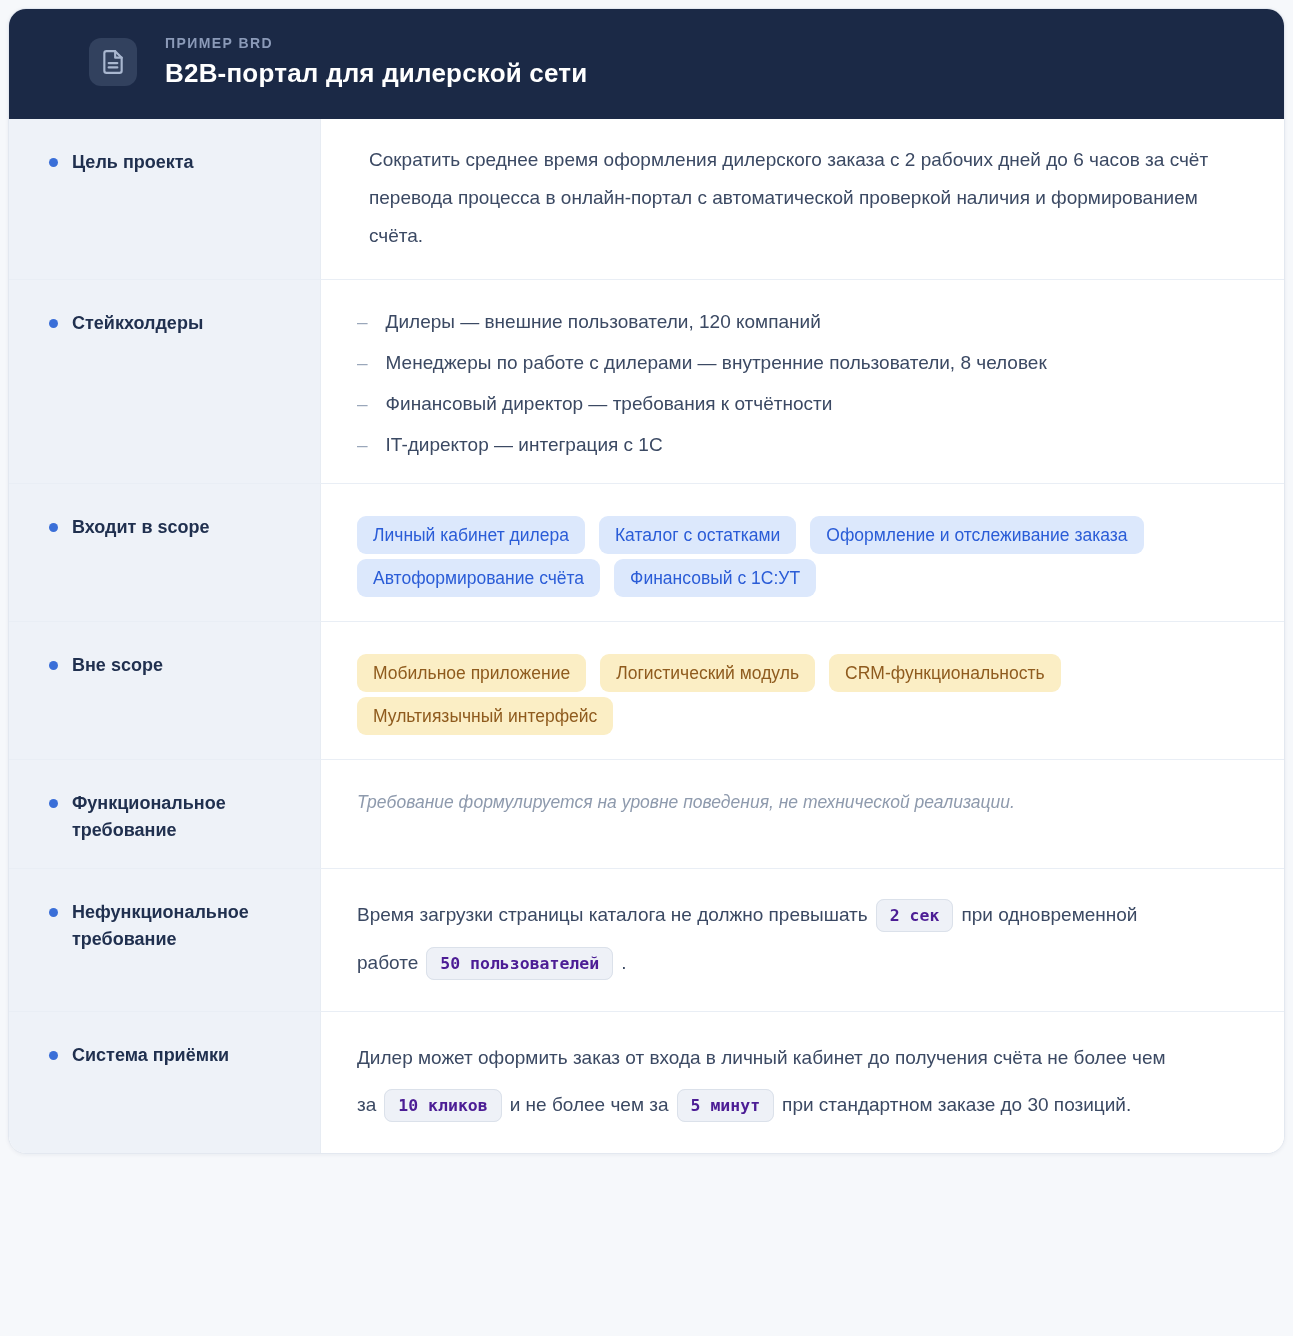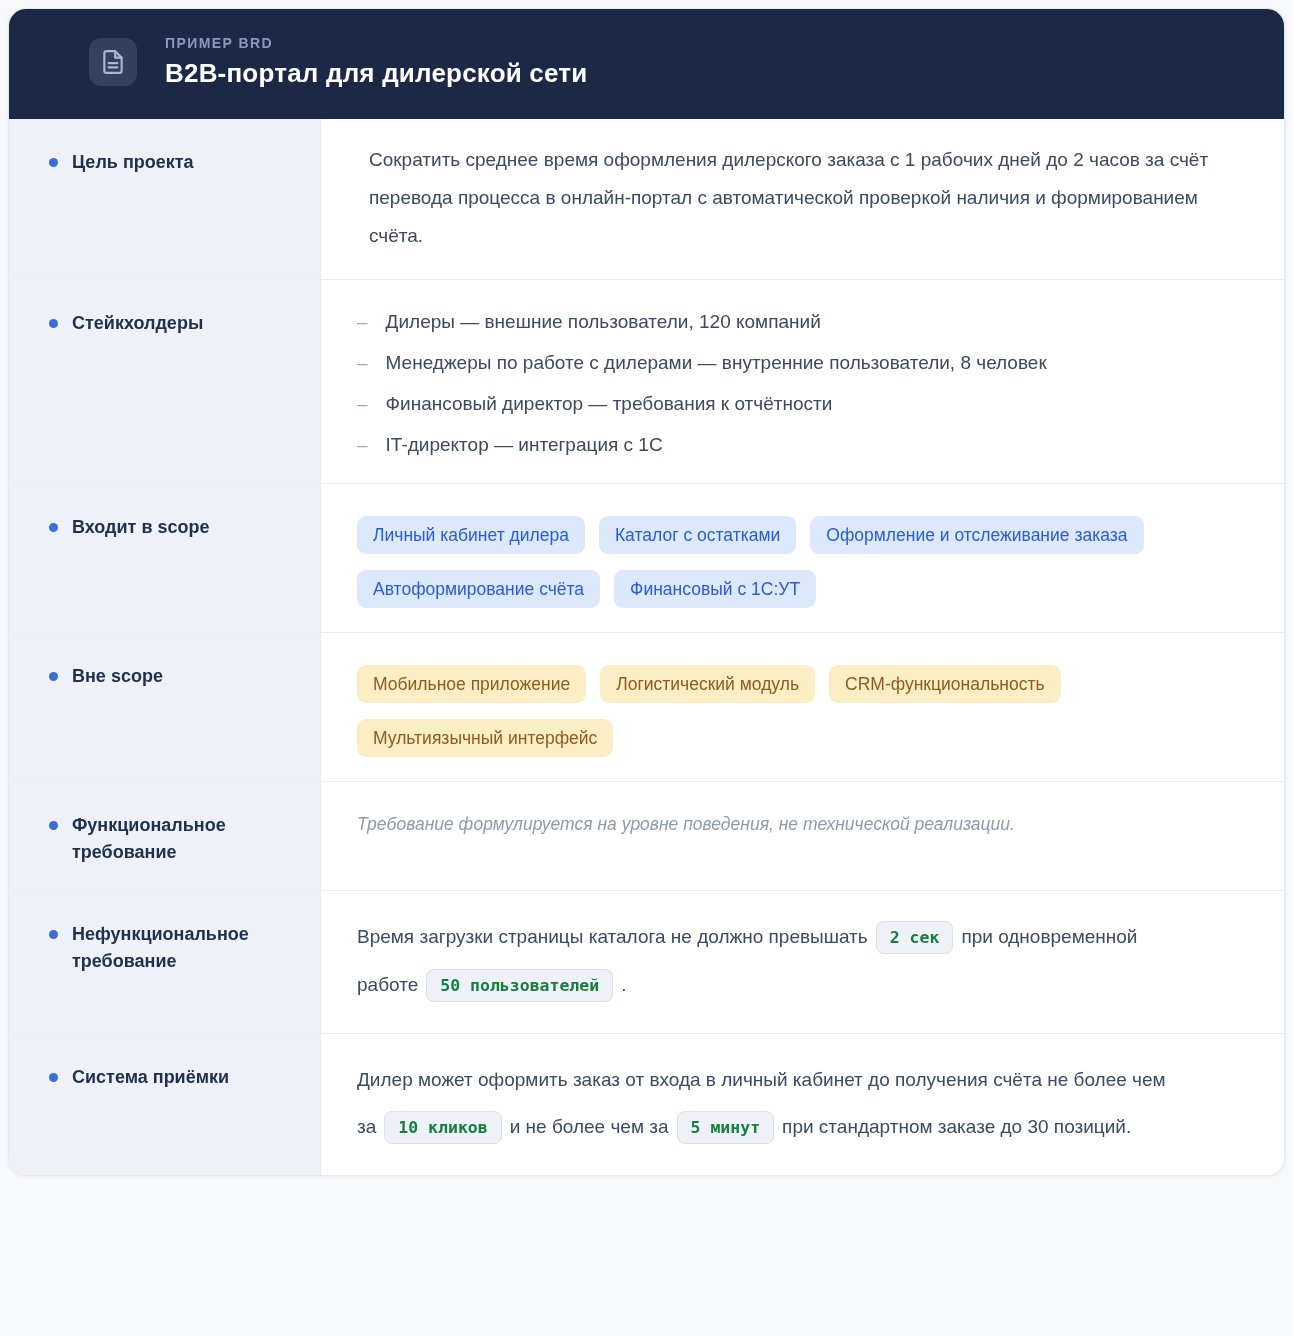--- a/index.html
+++ b/index.html
@@ -103,37 +103,37 @@
     color: #8e9aad;
     font-size: 17.5px;
     line-height: 28px;
     margin-top: 6px;
   }
   
   .stake-list { display: flex; flex-direction: column; gap: 13px; padding-top: 6px; }
   .list-item { display: flex; gap: 18px; line-height: 28px; }
   .dash { color: #9aa7ba; flex-shrink: 0; }
   
-  .chip-list { display: flex; flex-wrap: wrap; gap: 16px 14px; padding-top: 10px; align-items: flex-end; }
+  .chip-list { display: flex; flex-wrap: wrap; gap: 5px 14px; padding-top: 10px; align-items: flex-end; }
   .chip {
     font-size: 17.5px;
     line-height: 20px;
     padding: 9px 16px;
     border-radius: 9px;
     white-space: nowrap;
   }
   .chip.blue   { background: #dce8fc; color: #2a5cd7; }
   .chip.yellow { background: #fbeec5; color: #8f5b1e; }
   
   .rich { line-height: 47px; }
   .code {
     font-family: "DejaVu Sans Mono", monospace;
     font-size: 16.5px;
     font-weight: 700;
-    color: #15803d;
+    color: #4c1d95;
     background: #eef1f7;
     border: 1px solid #dbe1ea;
     border-radius: 8px;
     padding: 6px 13px;
     margin: 0 8px;
     white-space: nowrap;
   }
 </style>
 </head>
 <body>
@@ -156,21 +156,21 @@
       </div>
     </div>
 
     <div class="brd-table">
         <div class="row">
           <div class="cell-label">
             <span class="dot"></span>
             <span class="label-text">Цель проекта</span>
           </div>
           <div class="cell-content">
-            <div class="paragraph">Сократить среднее время оформления дилерского заказа с 1 рабочих дней до 2 часов за счёт перевода процесса в онлайн-портал с автоматической проверкой наличия и формированием счёта.</div>
+            <div class="paragraph">Сократить среднее время оформления дилерского заказа с 2 рабочих дней до 6 часов за счёт перевода процесса в онлайн-портал с автоматической проверкой наличия и формированием счёта.</div>
           </div>
         </div>
         <div class="row">
           <div class="cell-label">
             <span class="dot"></span>
             <span class="label-text">Стейкхолдеры</span>
           </div>
           <div class="cell-content">
             <div class="stake-list">
               <div class="list-item">

